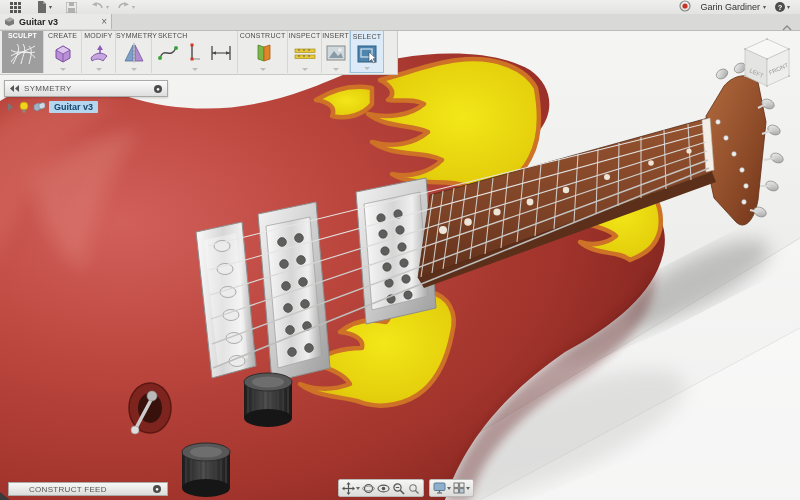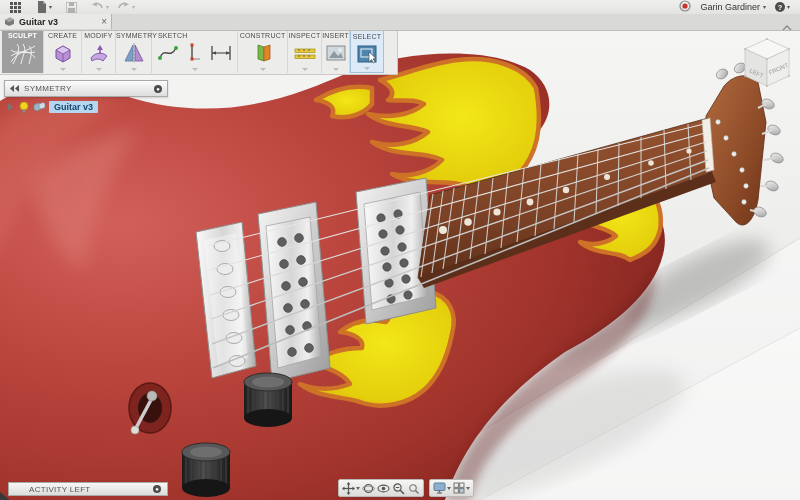--- a/index.html
+++ b/index.html
@@ -422,21 +422,21 @@
           </svg>
         <svg width="13" height="12" style="margin-left:3px">
             <path d="M1,4 L5,2 L8,3.5 L8,8 L4,10 L1,8.5 z" fill="#9fb4c4" stroke="#6e8495" stroke-width="0.6"></path>
             <path d="M6,3 L10,1.5 L12,2.5 L12,6.5 L8.5,8 L6,7 z" fill="#cfdce6" stroke="#6e8495" stroke-width="0.6"></path>
           </svg>
         <span class="node-label">Guitar v3</span>
       </div>
     </div>
 
     <div class="activity">
-      <span class="atitle">ACTIVITY LEFT</span>
+      <span class="atitle">CONSTRUCT FEED</span>
       <span class="circ-ic">●</span>
     </div>
     <div class="wedge"></div>
 
     <div class="navbar">
       <div class="navcluster">
         <span class="navbtn">
           <svg width="13" height="13">
               <g stroke="#555" stroke-width="1.2">
                 <line x1="6.5" y1="1" x2="6.5" y2="12"></line>

